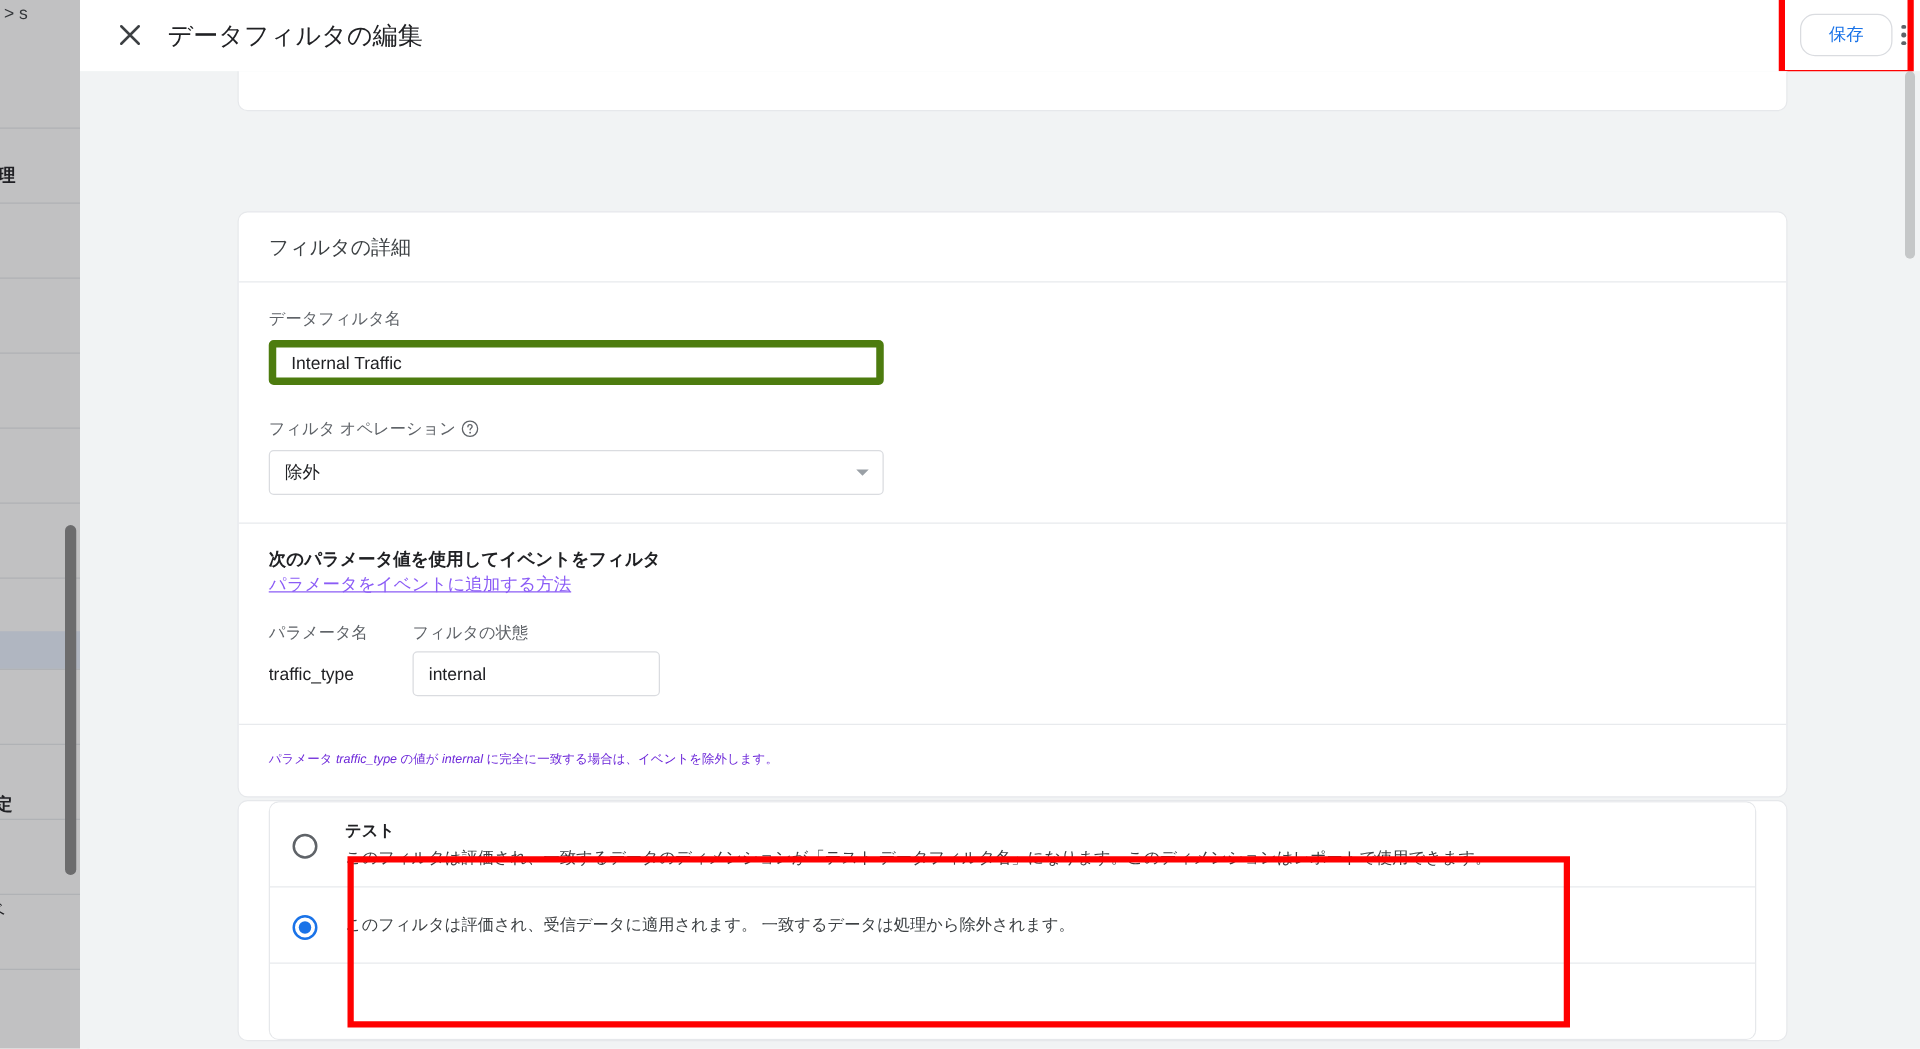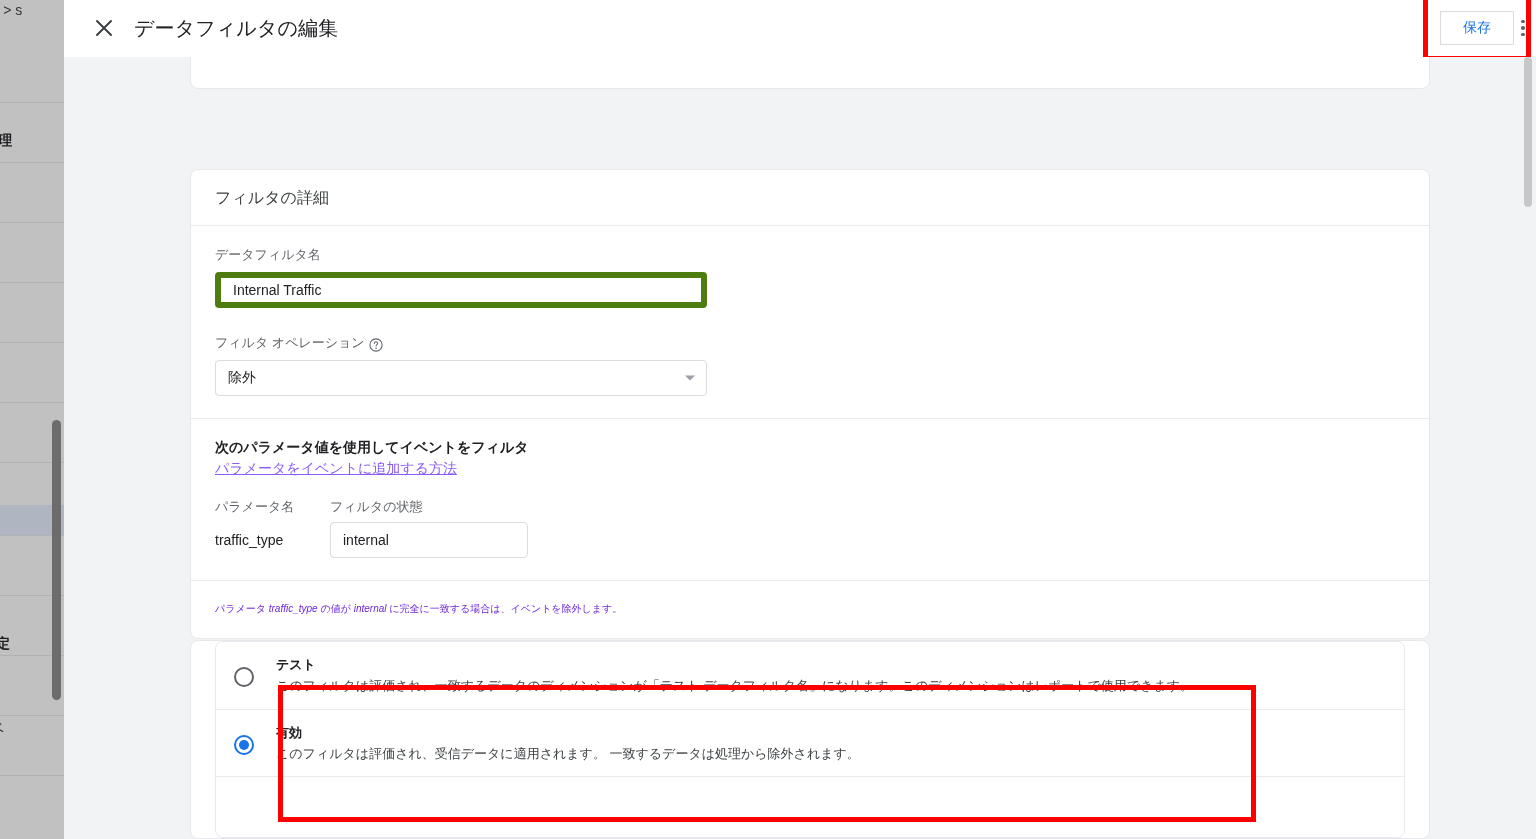--- a/index.html
+++ b/index.html
@@ -72,21 +72,21 @@
   }
   .header-right {
     margin-left: auto; display: flex; align-items: center; padding-right: 0;
   }
   .save-wrap {
     position: relative; display: inline-block;
     margin-right: 22px;
   }
   .save-btn {
     min-width: 74px; height: 34px;
-    background: #ffffff; border: 1px solid #dadce0; border-radius: 0;
+    background: #ffffff; border: 1px solid #dadce0; border-radius: 12px;
     color: #1a73e8; font-size: 14px; font-family: inherit;
     cursor: pointer; padding: 0 16px;
     display: flex; align-items: center; justify-content: center;
   }
   .annot-save {
     position: absolute; left: -17px; top: -16px; right: -17px; bottom: -16px;
     border: 5px solid #ff0000; pointer-events: none;
   }
   .kebab {
     width: 18px; height: 24px; margin-right: 0px;
@@ -114,21 +114,21 @@
     position: absolute; left: 126px; top: 112px; width: 1240px;
   }
   .card-section-title {
     font-size: 16px; color: #3c4043; padding: 18px 24px 16px 24px;
   }
   .divider { height: 1px; background: #e8eaed; width: 100%; }
   .section-pad { padding: 20px 24px 22px 24px; }
 
   .field-label {
     font-size: 13px; color: #5f6368; margin-bottom: 8px;
-    display: flex; align-items: flex-end; gap: 4px;
+    display: flex; align-items: center; gap: 4px;
   }
   .help-icon {
     display: inline-flex; width: 14px; height: 14px; align-items: center; justify-content: center;
     cursor: pointer;
   }
   .text-input {
     width: 492px; height: 36px; box-sizing: border-box;
     border: 6px solid #4d7c0f; border-radius: 4px; background: #fff;
     font-size: 14px; color: #202124; padding: 0 12px;
     font-family: inherit; outline: none;
@@ -328,21 +328,20 @@
             <span class="radio-ctl"></span>
             <span class="radio-texts">
               <span class="radio-title" style="display:block">テスト</span>
               <span class="radio-desc" style="display:block">このフィルタは評価され、一致するデータのディメンションが「テスト データフィルタ名」になります。このディメンションはレポートで使用できます。</span>
             </span>
           </div>
 
           <div class="radio-row selected">
             <span class="radio-ctl"></span>
             <span class="radio-texts">
-              <span class="radio-title" style="display:block">有効</span>
               <span class="radio-desc" style="display:block">このフィルタは評価され、受信データに適用されます。 一致するデータは処理から除外されます。</span>
             </span>
           </div>
 
           <div class="radio-row">
             
             
           </div>
 
         </div>

